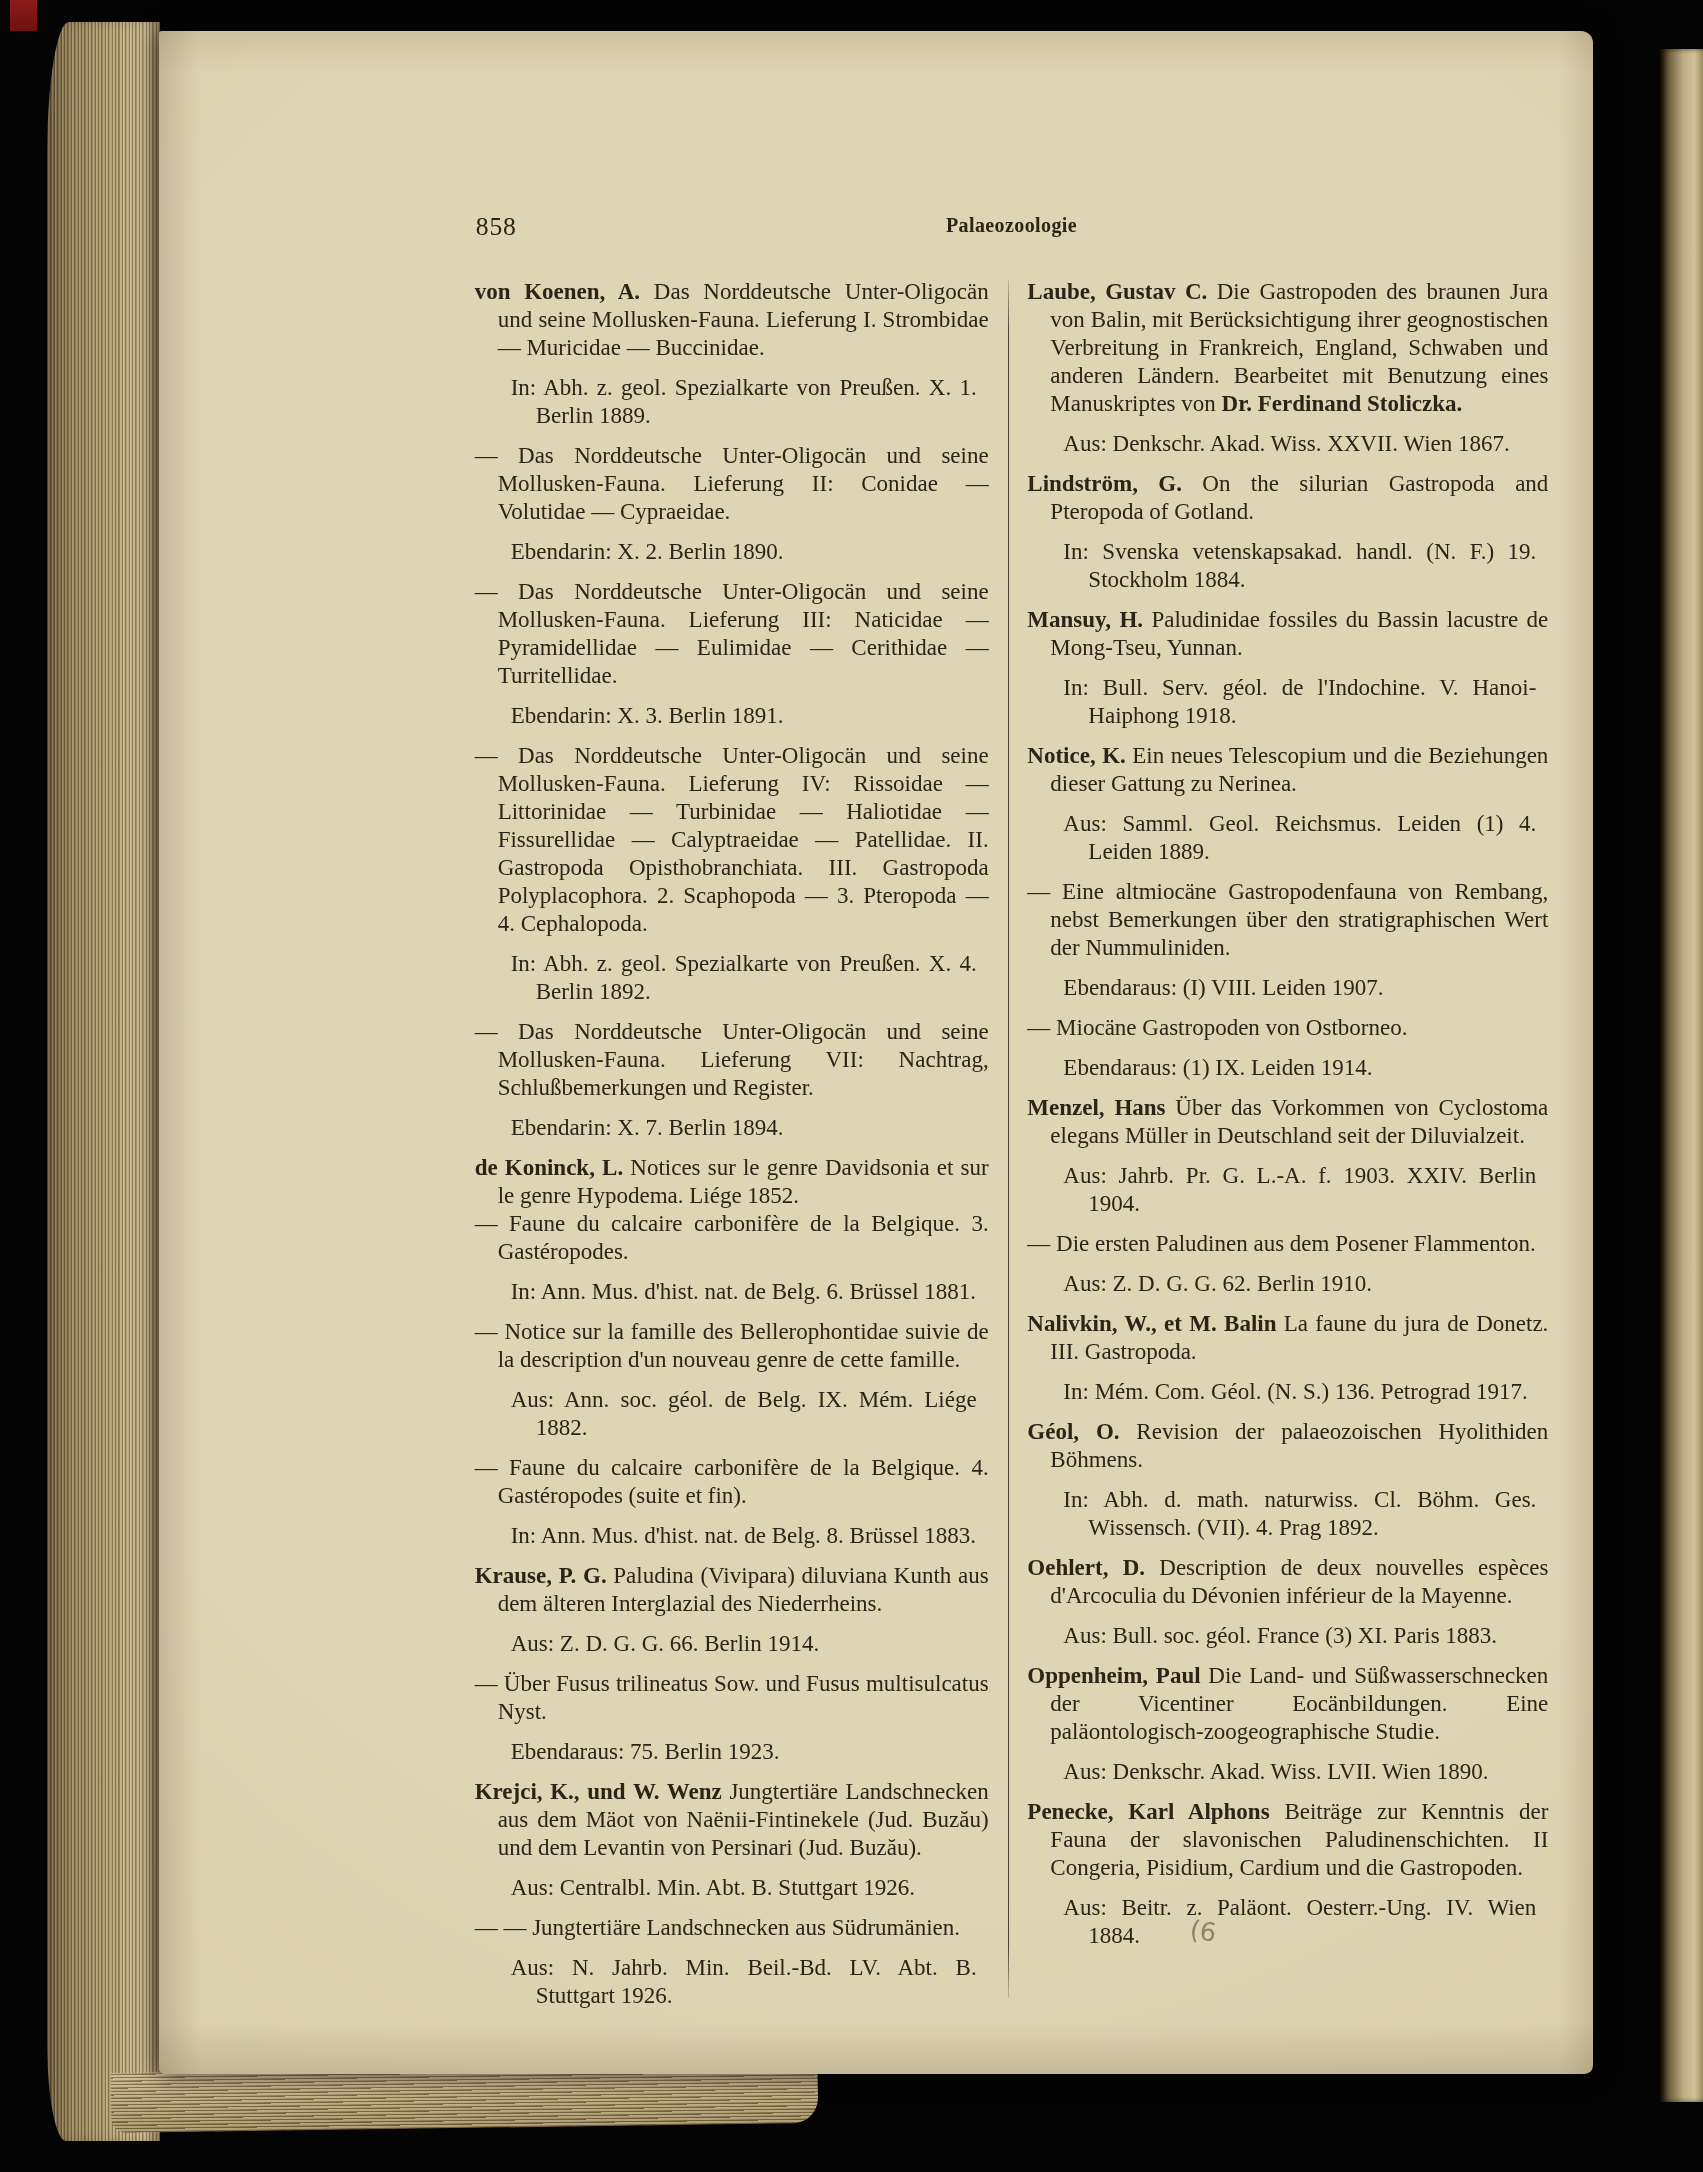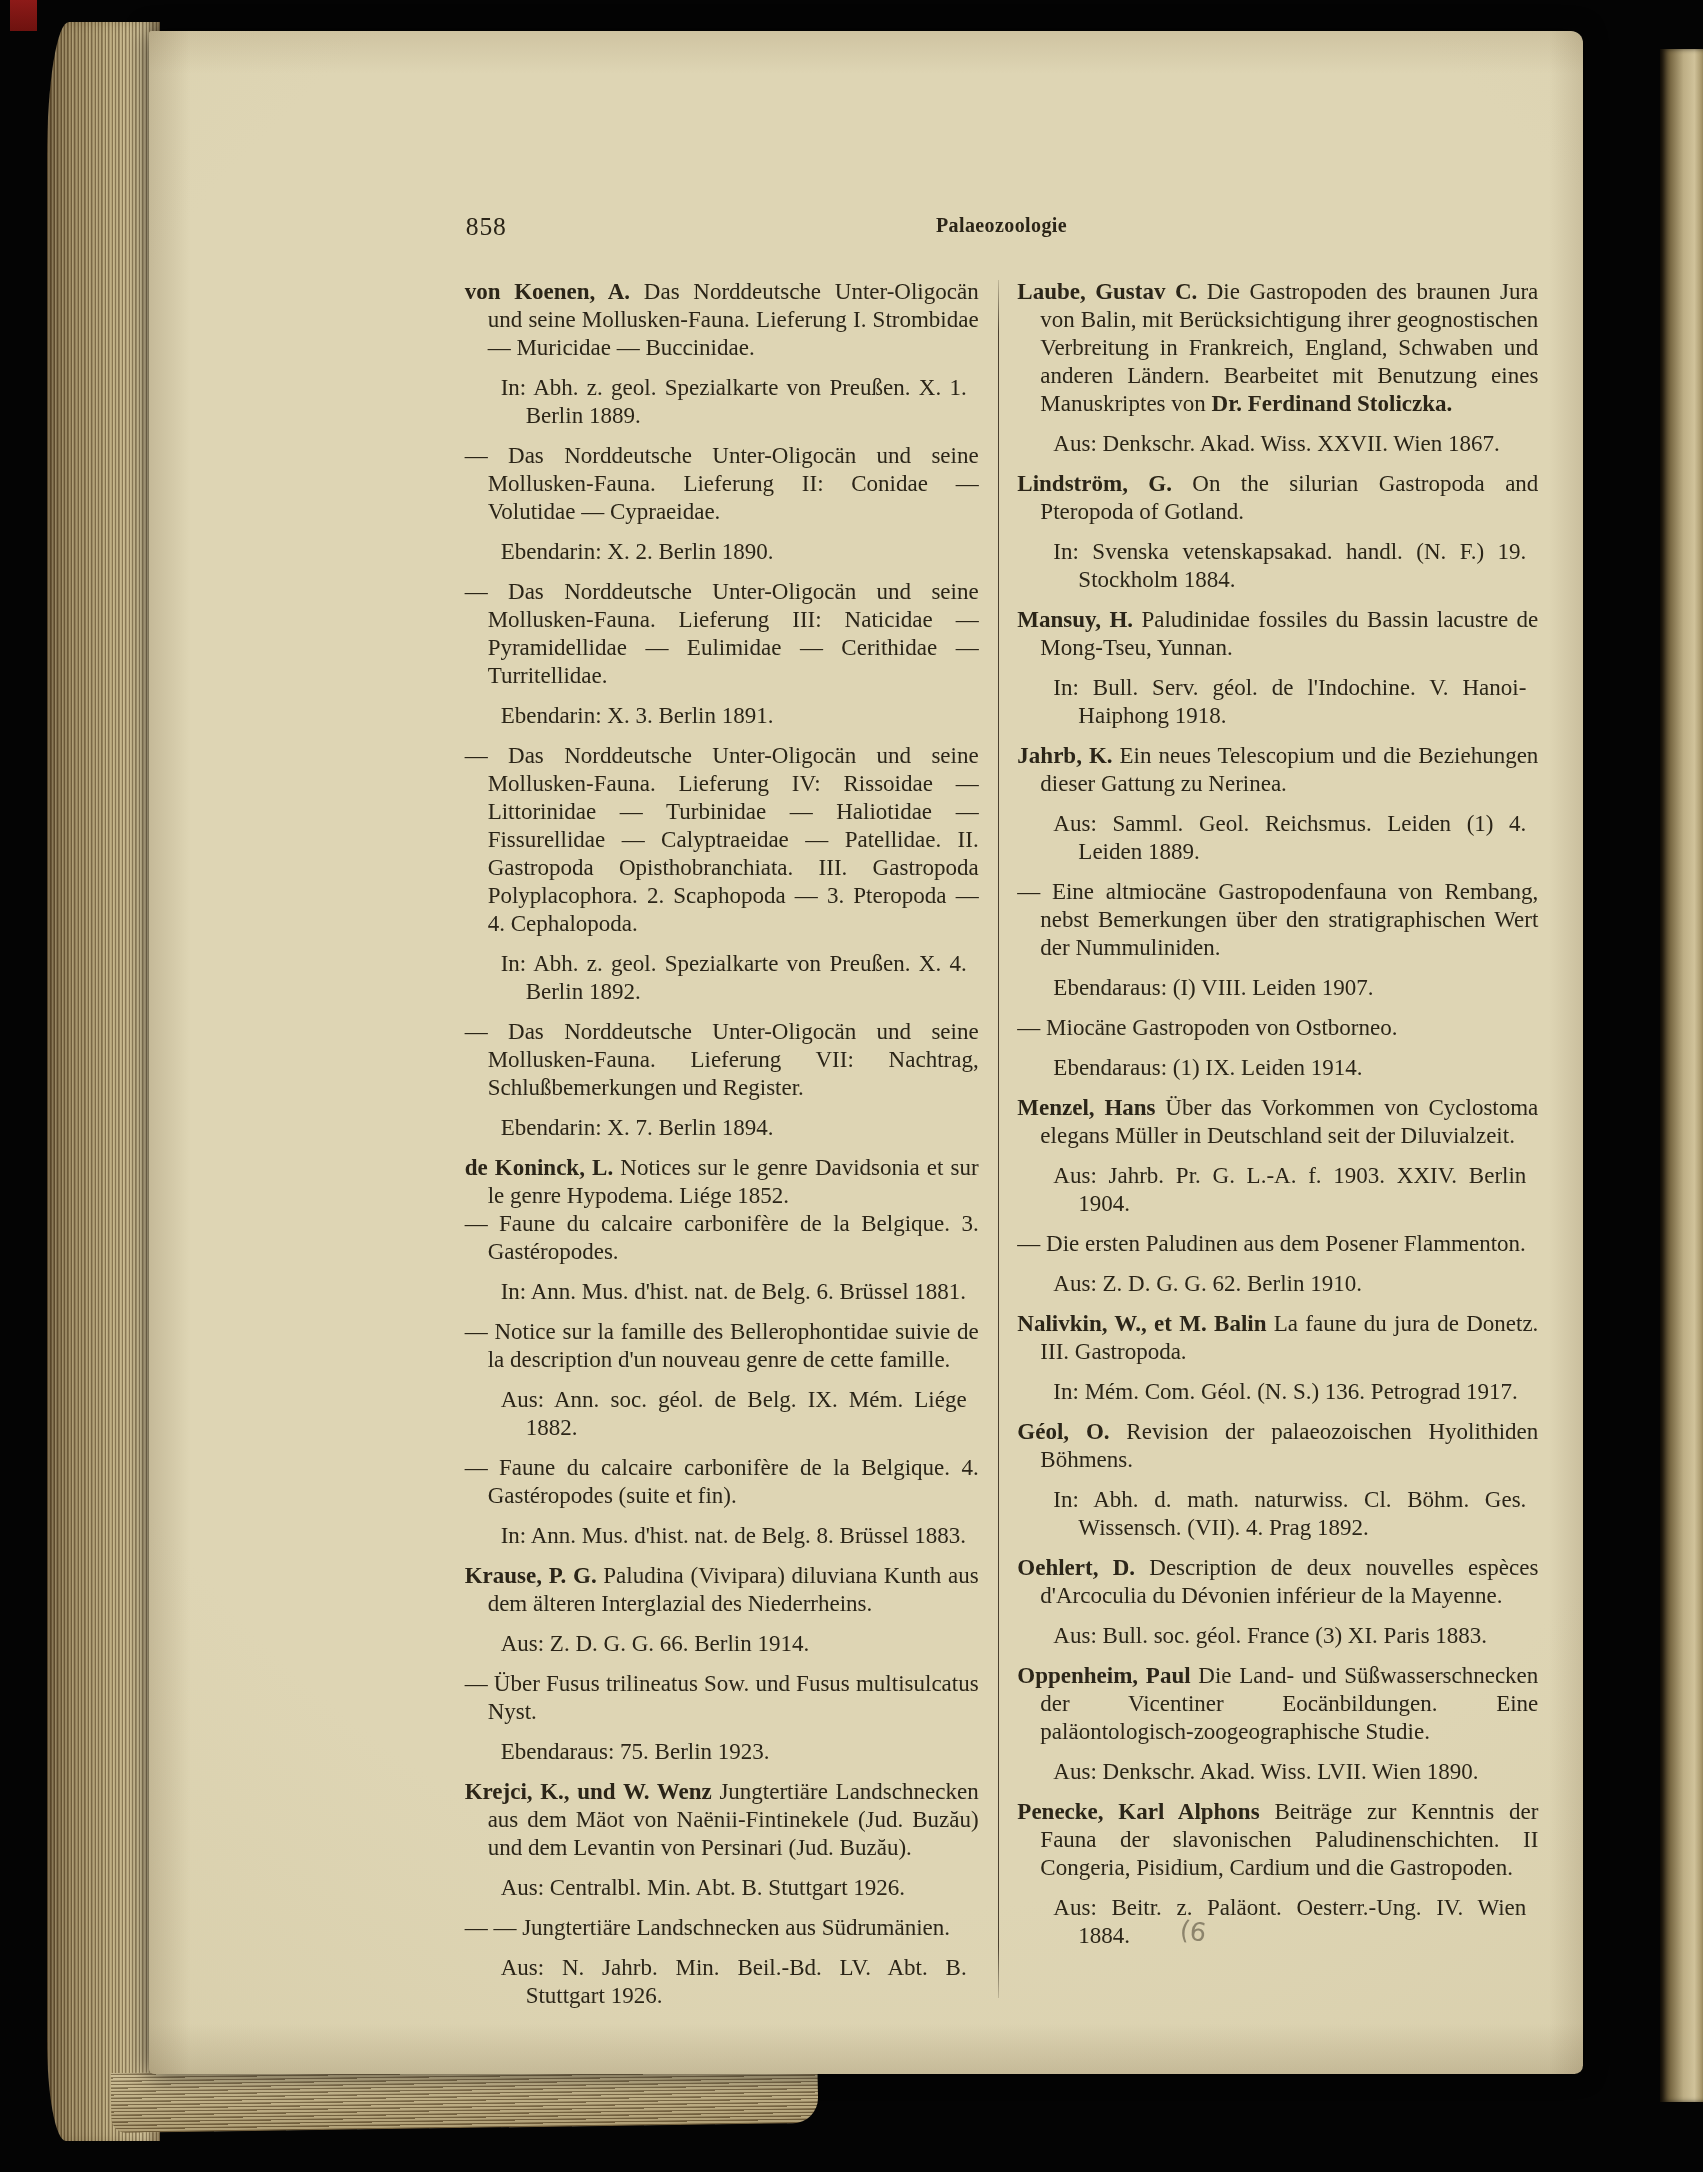--- a/index.html
+++ b/index.html
@@ -23,21 +23,21 @@
     background:
       repeating-linear-gradient(0deg, rgba(74,56,30,0.50) 0 0.9px, rgba(226,212,172,0.40) 1.7px 3.4px),
       linear-gradient(180deg,#c0b189,#8f7c52);
     transform:rotate(-0.8deg);
     border-radius:0 0 25.6px 15.3px; }
 
   .stack-right { position:absolute; left:1660px; top:49px; width:43px; height:2053px; z-index:1;
     background:linear-gradient(90deg,#241a0c,#7a6a45 25%, #bdae85 55%, #d0c29a 80%, #a08f63);
     box-shadow: inset 3.4px 0 5.1px rgba(0,0,0,0.6); }
 
-  .page { position:absolute; left:149px; top:31px; width:1434px; height:2043px; z-index:2;
+  .page { position:absolute; left:159px; top:31px; width:1434px; height:2043px; z-index:2;
     background:
       linear-gradient(90deg, rgba(96,74,40,0.20) 0px, rgba(96,74,40,0) 41px),
       linear-gradient(270deg, rgba(96,74,40,0.16) 0px, rgba(96,74,40,0) 34px),
       linear-gradient(0deg, rgba(96,74,40,0.18) 0px, rgba(96,74,40,0) 51px),
       linear-gradient(180deg, rgba(120,95,55,0.15) 0px, rgba(120,95,55,0) 43px),
       radial-gradient(ellipse 130% 100% at 52% 42%, #ded5b4 50%, #d6cca8 80%, #cabf98 100%);
     border-radius:2.6px 12px 8.5px 5.1px;
     box-shadow: 0 0 22px rgba(0,0,0,0.65); }
 
   .content { position:absolute; left:315px; top:181px; width:1075px; color:#2b2518; }
@@ -141,21 +141,21 @@
             </div>
             <div class="entry">
               <p class="entry-body"><span class="bold">Lindström, G.</span> On the silurian Gastropoda and Pteropoda of Gotland.</p>
               <p class="entry-ref">In: Svenska vetenskapsakad. handl. (N. F.) 19. Stockholm 1884.</p>
             </div>
             <div class="entry">
               <p class="entry-body"><span class="bold">Mansuy, H.</span> Paludinidae fossiles du Bassin lacustre de Mong-Tseu, Yunnan.</p>
               <p class="entry-ref">In: Bull. Serv. géol. de l'Indochine. V. Hanoi-Haiphong 1918.</p>
             </div>
             <div class="entry">
-              <p class="entry-body"><span class="bold">Jahrb, K.</span> Ein neues Telescopium und die Beziehungen dieser Gattung zu Nerinea.</p>
+              <p class="entry-body"><span class="bold">Notice, K.</span> Ein neues Telescopium und die Beziehungen dieser Gattung zu Nerinea.</p>
               <p class="entry-ref">Aus: Samml. Geol. Reichsmus. Leiden (1) 4. Leiden 1889.</p>
             </div>
             <div class="entry">
               <p class="entry-body"><span class="dash">—</span> Eine altmiocäne Gastropodenfauna von Rembang, nebst Bemerkungen über den stratigraphischen Wert der Nummuliniden.</p>
               <p class="entry-ref">Ebendaraus: (I) VIII. Leiden 1907.</p>
             </div>
             <div class="entry">
               <p class="entry-body"><span class="dash">—</span> Miocäne Gastropoden von Ostborneo.</p>
               <p class="entry-ref">Ebendaraus: (1) IX. Leiden 1914.</p>
             </div>

